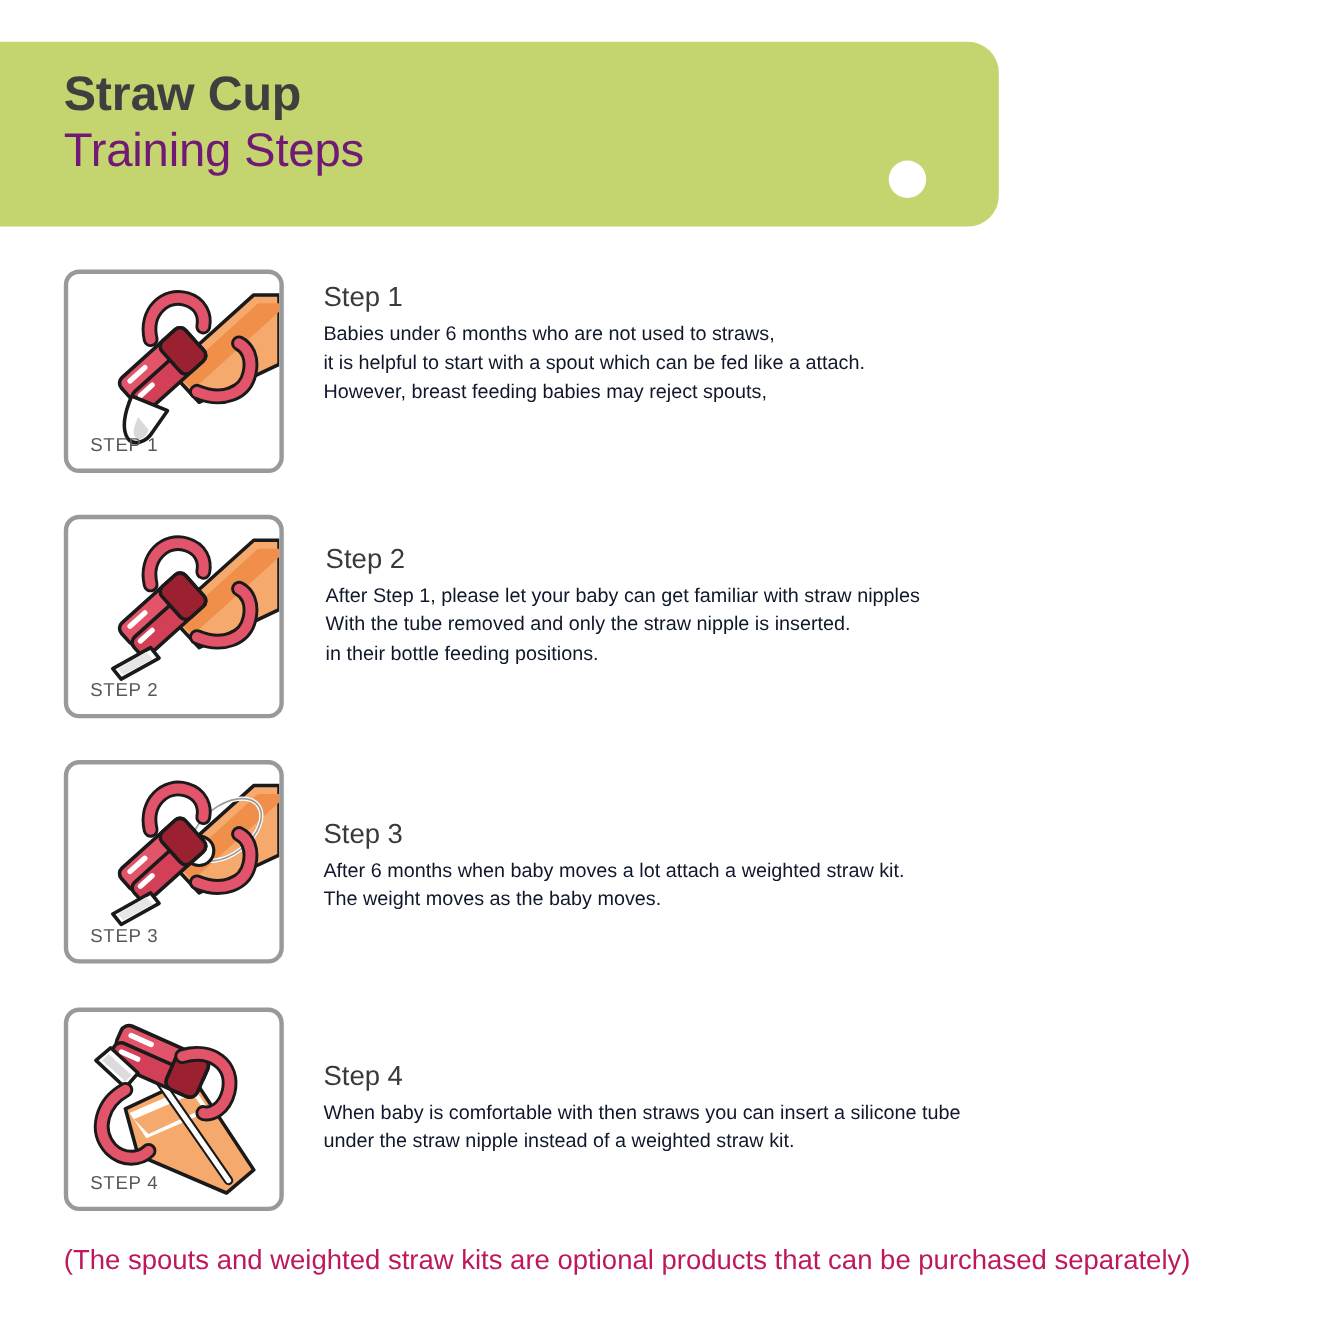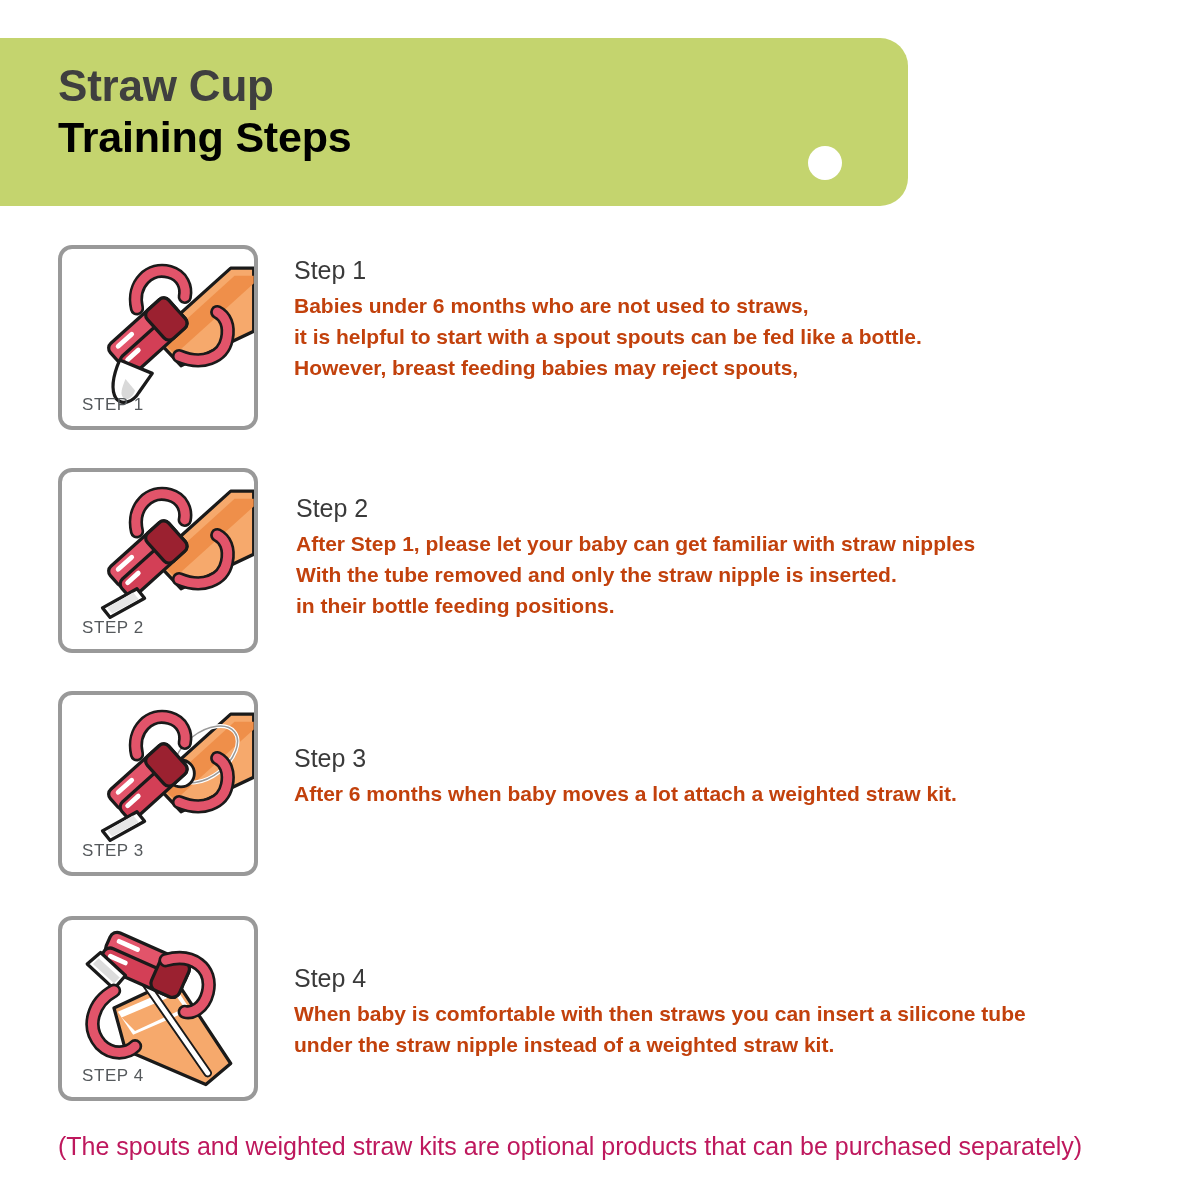--- a/index.html
+++ b/index.html
@@ -41,22 +41,22 @@
     font-size: 44px;
     font-weight: bold;
     color: #3f3f3f;
     letter-spacing: -0.2px;
     line-height: 1.18;
     white-space: nowrap;
   }
 
   .header-subtitle {
     font-size: 43px;
-    font-weight: bold;
-    color: #000000;
+    font-weight: normal;
+    color: #701a75;
     letter-spacing: -0.2px;
     line-height: 1.18;
     white-space: nowrap;
   }
 
   .tag-hole {
     position: absolute;
     left: 808px;
     top: 108px;
     width: 34px;
@@ -107,23 +107,23 @@
 
   .step-heading {
     font-size: 25px;
     color: #3a3a3a;
     font-weight: normal;
     line-height: 1.5;
     white-space: nowrap;
   }
 
   .step-line {
-    font-size: 21px;
-    color: #c2410c;
-    font-weight: bold;
+    font-size: 18px;
+    color: #0f172a;
+    font-weight: normal;
     line-height: 1.48;
     white-space: nowrap;
   }
 
   
   .row-1 .thumb { left: 58px; top: 5px; }
   .row-1 .step-text { top: 12px; }
 
   .row-2 .thumb { left: 58px; top: 228px; }
   .row-2 .step-text { top: 250px; left: 296px; }
@@ -183,21 +183,21 @@
 
             <path d="M60 116 C54 130, 50 146, 56 156 C62 164, 74 160, 80 150 L94 130 Z" fill="#ffffff"></path>
             <path d="M66 136 C62 146, 60 152, 64 156 C68 159, 74 155, 76 148" fill="#d9d9d9" stroke="none"></path>
           </g>
         </svg>
         <div class="thumb-label">STEP 1</div>
       </div>
       <div class="step-text">
         <div class="step-heading">Step 1</div>
         <div class="step-line">Babies under 6 months who are not used to straws,</div>
-        <div class="step-line">it is helpful to start with a spout spouts can be fed like a bottle.</div>
+        <div class="step-line">it is helpful to start with a spout which can be fed like a attach.</div>
         <div class="step-line">However, breast feeding babies may reject spouts,</div>
       </div>
     </div>
 
     <div class="step-row row-2">
       <div class="thumb">
         <svg viewBox="0 0 200 185" xmlns="http://www.w3.org/2000/svg">
           <g stroke="#1a1a1a" stroke-width="3.4" stroke-linejoin="round" stroke-linecap="round">
             <path d="M96 92 L176 20 L200 20 L200 86 L124 122 Z" fill="#f6a96c"></path>
             <path d="M104 97 L180 28 L200 28 L200 36 L118 110 Z" fill="#ef8f4a" stroke="none"></path>
@@ -250,20 +250,21 @@
             </g>
             <path d="M78 122 L86 132 L50 152 L42 142 Z" fill="#ffffff"></path>
             <path d="M74 126 L80 133 L52 148 L47 142 Z" fill="#e6e6e6" stroke="none"></path>
           </g>
         </svg>
         <div class="thumb-label">STEP 3</div>
       </div>
       <div class="step-text">
         <div class="step-heading">Step 3</div>
         <div class="step-line">After 6 months when baby moves a lot attach a weighted straw kit.</div>
+        <div class="step-line">The weight moves as the baby moves.</div>
       </div>
     </div>
 
     <div class="step-row row-4">
       <div class="thumb">
         <svg viewBox="0 0 200 185" xmlns="http://www.w3.org/2000/svg">
           <g stroke="#1a1a1a" stroke-width="3.4" stroke-linejoin="round" stroke-linecap="round">
 
             <path d="M54 92 L118 62 L176 150 L150 172 L66 136 Z" fill="#f6a96c"></path>
             <path d="M58 96 L118 70 L134 94 L74 120 Z" fill="#ffffff" stroke="none"></path>

